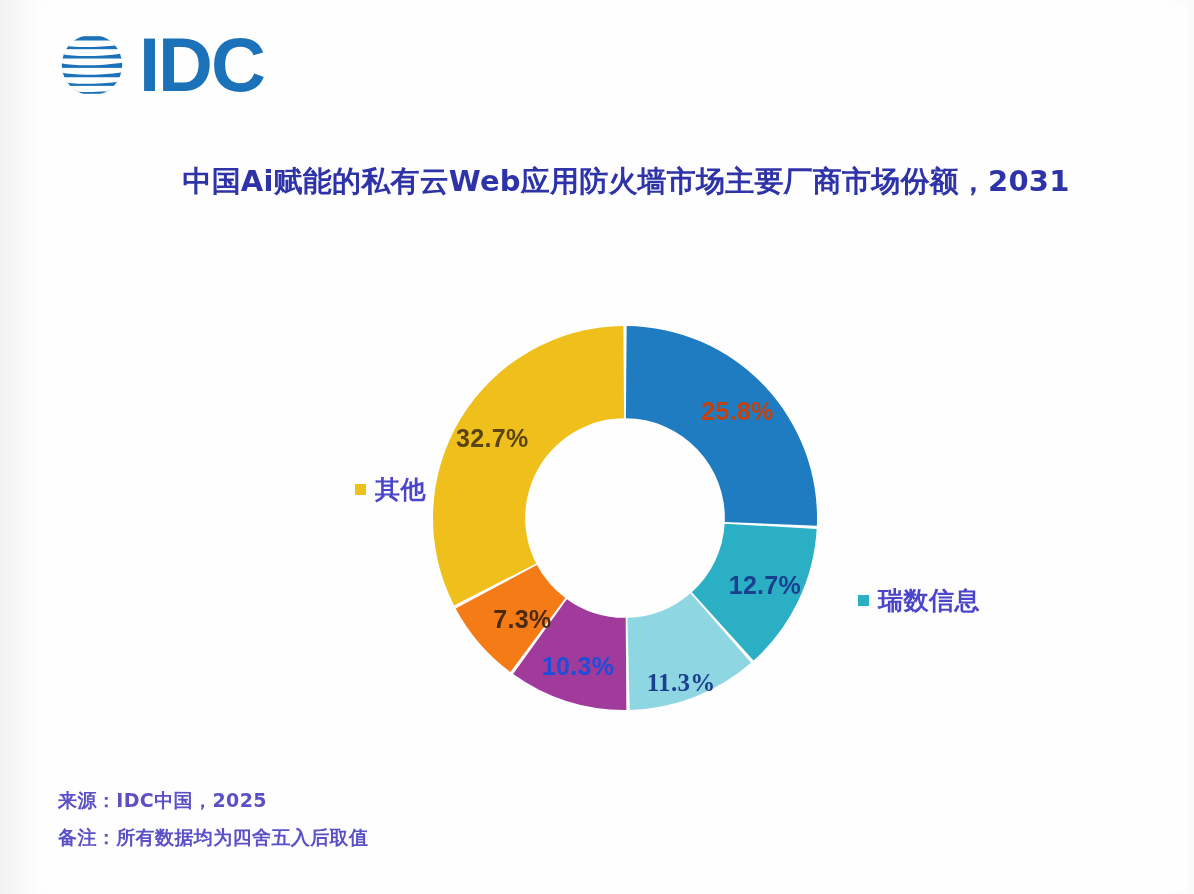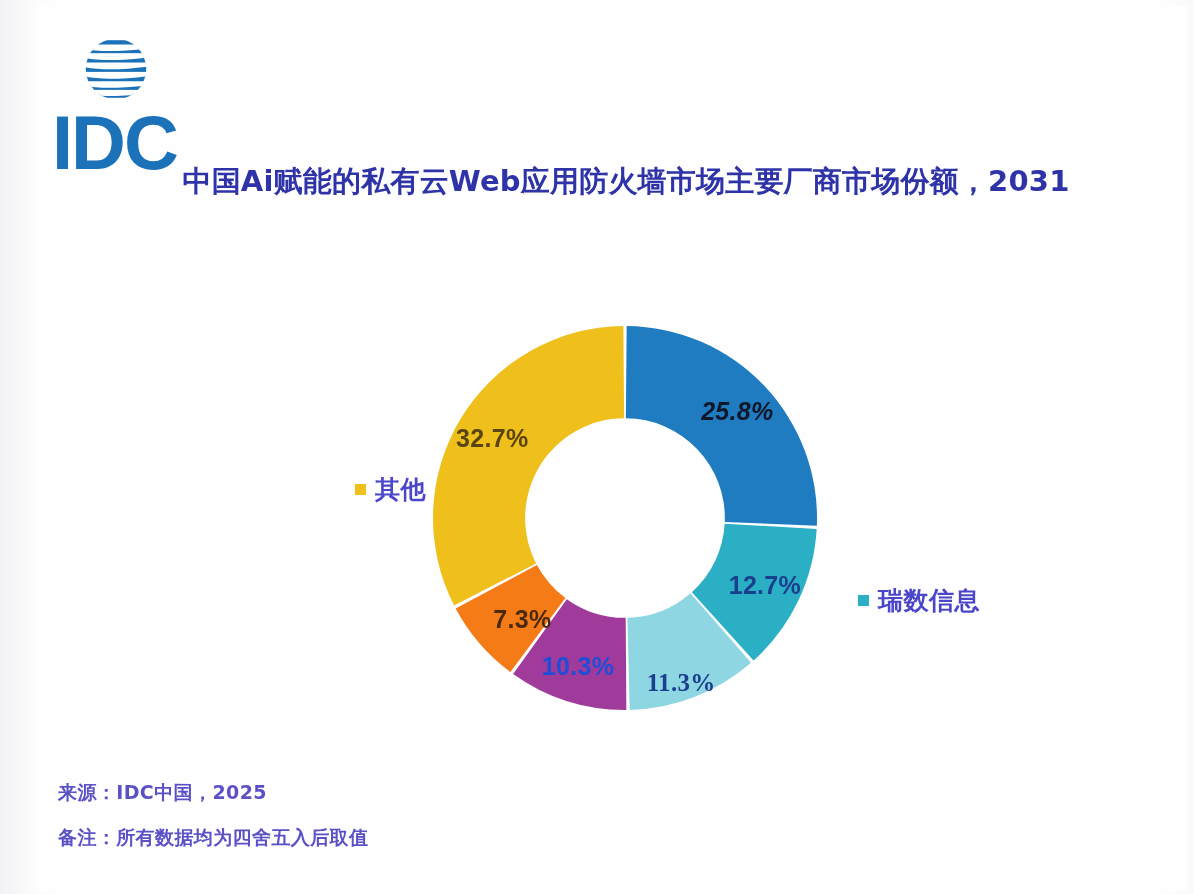--- a/index.html
+++ b/index.html
@@ -30,25 +30,24 @@
     top: 6px;
     width: 1152px;
     height: 884px;
     background: #fefefe;
   }
 
   
   .logo {
     position: absolute;
     left: 20px;
-    top: 27px;
+    top: 21px;
     display: flex;
     align-items: center;
-    gap: 0;
-    flex-direction: column;
+    gap: 15px;
   }
   .logo-globe {
     width: 72px;
     height: 72px;
     display: block;
   }
   .logo-word {
     font-family: "Liberation Sans", sans-serif;
     font-size: 76px;
     font-weight: 700;
@@ -127,21 +126,21 @@
     position: absolute;
     left: 22px;
     bottom: 34px;
     font-family: "DejaVu Sans", "Liberation Sans", sans-serif;
     font-size: 19px;
     font-weight: 700;
     color: #5b51c6;
     line-height: 1.95;
     letter-spacing: 0.4px;
   }
-  .footer-line { display: block; margin-top: 8px; }
+  .footer-line { display: block; }
 </style>
 </head>
 <body>
 
 <div class="page">
   <div class="sheet">
 
     <div class="logo">
       <svg class="logo-globe" viewBox="0 0 100 100">
         <defs>
@@ -183,21 +182,21 @@
              L 232.4377424178051 329.81023500575697 A 99.84 99.84 0 0 0 295.5514998142346 305.3062180175343 Z" fill="#8fd6e3"></path>
             <path d="M 231.33738913443491 421.9953421057477 A 192 192 0 0 1 118.11292647256684 386.02974965520764
              L 171.81872176573475 311.13546982070795 A 99.84 99.84 0 0 0 230.69544234990616 329.83757789498884 Z" fill="#a03b9b"></path>
             <path d="M 115.40687280851203 384.05328688630914 A 192 192 0 0 1 60.63542619089094 320.4413685127489
              L 141.93042161926329 277.0295116266294 A 99.84 99.84 0 0 0 170.41157386042624 310.10770918088076 Z" fill="#f47b16"></path>
             <path d="M 59.082801713789166 317.47177447606794 A 192 192 0 0 1 228.32450518431227 38.0073107716791
              L 229.1287426958424 130.16380160127312 A 99.84 99.84 0 0 0 141.12305689117036 275.48532272755534 Z" fill="#efbf1c"></path>
           </g>
       </svg>
       <div id="slice-labels">
-          <div class="slice-label" style="left: 701.333px; top: 405.003px; color: #0f172a; font-style: italic;">25.8%</div>
+          <div class="slice-label" style="left: 701.333px; top: 405.003px; color: #c2410c;">25.8%</div>
           <div class="slice-label" style="left: 728.878px; top: 579.092px; color: rgb(27, 63, 143);">12.7%</div>
           <div class="slice-label" style="left: 645.148px; top: 677px; color: rgb(27, 63, 143); font-family: Liberation Serif, serif;">11.3%</div>
           <div class="slice-label" style="left: 542.034px; top: 659.856px; color: #1d4ed8;">10.3%</div>
           <div class="slice-label" style="left: 471.438px; top: 613.224px; color: rgb(74, 42, 16); margin-left: 15px;">7.3%</div>
           <div class="slice-label" style="left: 456.301px; top: 431.638px; color: rgb(90, 68, 16);">32.7%</div>
         </div>
     </div>
 
     <div class="legend-item" style="left:822px; top:578px;">
       <span class="legend-swatch" style="background: rgb(43, 175, 196);"></span>

